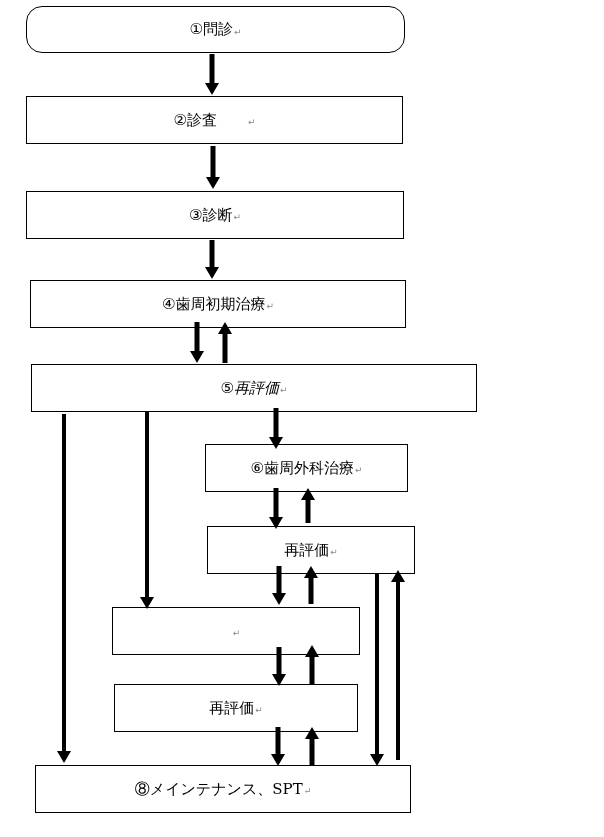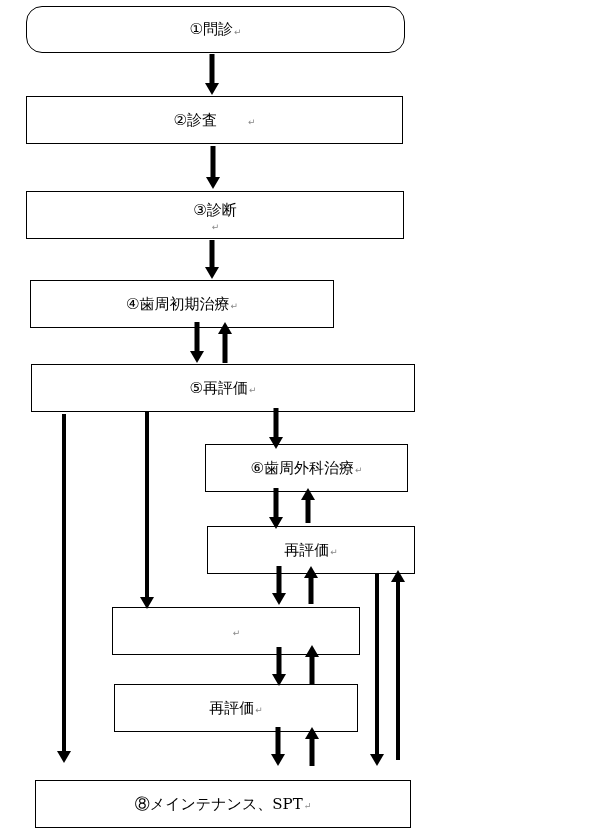--- a/index.html
+++ b/index.html
@@ -2,43 +2,43 @@
 <html><head>
 <meta charset="utf-8">
 <style>
   html, body { margin: 0; padding: 0; background: #ffffff; }
   body { width: 604px; height: 837px; position: relative; overflow: hidden;
          font-family: "DejaVu Sans", sans-serif; }
   .box { position: absolute; box-sizing: border-box; border: 1px solid #000;
          background: #fff; display: flex; align-items: center; justify-content: center;
          font-size: 15px; color: #000; }
   .box .mark { color: #888; font-size: 9px; margin-left: 1px; position: relative; top: 2px; }
-  .box.serif { font-family: "DejaVu Serif", serif; margin-top: 15px; }
+  .box.serif { font-family: "DejaVu Serif", serif; }
   svg.arrows { position: absolute; left: 0; top: 0; }
 </style>
 </head>
 <body>
 
 <div class="box" style="left:26px;top:6px;width:379px;height:47px;border-radius:16px;">
   <span>①問診</span>
     <span class="mark">↵</span>
 </div>
 <div class="box" style="left:26px;top:96px;width:377px;height:48px;gap:30px;">
   <span>②診査</span>
     <span class="mark">↵</span>
 </div>
-<div class="box" style="left:26px;top:191px;width:378px;height:48px;flex-direction:column;">
+<div class="box" style="left:26px;top:191px;width:378px;height:48px;">
   <span>③診断</span>
     <span class="mark">↵</span>
 </div>
-<div class="box" style="left:30px;top:280px;width:304px;height:48px;">
+<div class="box" style="left:30px;top:280px;width:376px;height:48px;">
   <span>④歯周初期治療</span>
     <span class="mark">↵</span>
 </div>
-<div class="box" style="left:31px;top:364px;width:384px;height:48px;">
+<div class="box" style="left:31px;top:364px;width:446px;height:48px;font-style:italic;">
   <span>⑤再評価</span>
     <span class="mark">↵</span>
 </div>
 <div class="box" style="left:205px;top:444px;width:203px;height:48px;">
   <span>⑥歯周外科治療</span>
     <span class="mark">↵</span>
 </div>
 <div class="box" style="left:207px;top:526px;width:208px;height:48px;">
   <span>再評価</span>
     <span class="mark">↵</span>

